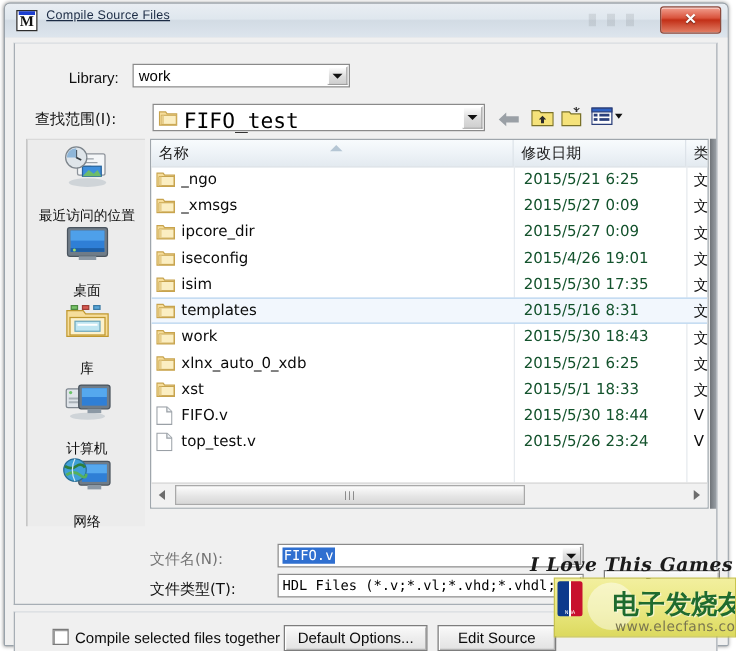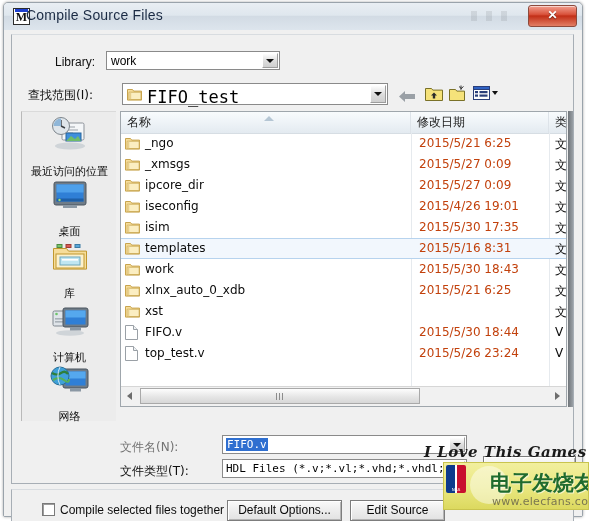--- a/index.html
+++ b/index.html
@@ -46,24 +46,25 @@
     position: absolute; left: 1px; top: 0px; width: 13px; height: 3px;
     background: #1d3fcf;
   }
   .title-icon .mletter {
     position: absolute; left: 0; top: 2px; width: 15px;
     text-align: center;
     font-family: "Liberation Serif", serif;
     font-weight: bold; font-size: 12px; color: #111; line-height: 12px;
   }
   .title-text {
-    position: absolute; left: 22px; top: 4px;
-    font-size: 14px; color: #1b2b44;
+    position: absolute; left: 33px; top: 4px;
+    font-size: 10px; color: #1b2b44;
     font-family: "Liberation Sans", sans-serif;
     letter-spacing: .2px;
+    text-decoration: underline;
   }
   .close-btn {
     position: absolute; right: 5px; top: 2px;
     width: 47px; height: 20px;
     border: 1px solid #8d4a3c;
     border-radius: 3px;
     background: linear-gradient(to bottom, #f2a090 0%, #d9533c 42%, #c22f17 50%, #e27e65 100%);
     box-shadow: inset 0 1px 0 rgba(255,255,255,.55);
     color: #ffffff;
     font-size: 12px; font-weight: bold;
@@ -235,21 +236,21 @@
     height: 19px;
   }
   .row .nm {
     position: absolute; left: 24px; top: 3px;
     font-size: 12px; color: #0b0b0b;
     font-family: "DejaVu Sans", sans-serif;
   }
   .row.sel .nm { top: 2px; }
   .row .dt {
     position: absolute; left: 298px; top: 3px;
-    font-size: 12px; color: #c2410c;
+    font-size: 12px; color: #14532d;
     font-family: "DejaVu Sans", sans-serif;
     white-space: nowrap;
   }
   .row.sel .dt { top: 2px; }
   .row .tp {
     position: absolute; left: 434px; top: 3px;
     font-size: 12px; color: #0b0b0b;
     font-family: "DejaVu Sans", sans-serif;
     white-space: nowrap;
   }
@@ -683,20 +684,21 @@
                 <span class="dt">2015/5/21 6:25</span>
                 <span class="tp">文</span>
               </div>
               <div class="row">
                 <span class="ic"><svg width="15" height="14" viewBox="0 0 15 14">
                     <path d="M0.5 2.5h5l1.2 1.6H14.5v9H0.5z" fill="#f6dd9a" stroke="#c8a44e" stroke-width="1"></path>
                     <path d="M2.2 5.2h12v7.3H2.2z" fill="#fbeec2" stroke="#c8a44e" stroke-width=".8"></path>
                     <rect x="2.4" y="5.4" width="1.9" height="6.9" fill="#e8cf8d"></rect>
                   </svg></span>
                 <span class="nm">xst</span>
+                <span class="dt">2015/5/1 18:33</span>
                 <span class="tp">文</span>
               </div>
               <div class="row">
                 <span class="ic"><svg width="13" height="15" viewBox="0 0 13 15">
                     <path d="M0.5 0.5h8l4 4v10h-12z" fill="#ffffff" stroke="#9aa0a6"></path>
                     <path d="M8.5 0.5v4h4" fill="#eef1f4" stroke="#9aa0a6"></path>
                   </svg></span>
                 <span class="nm">FIFO.v</span>
                 <span class="dt">2015/5/30 18:44</span>
                 <span class="tp">V</span>

